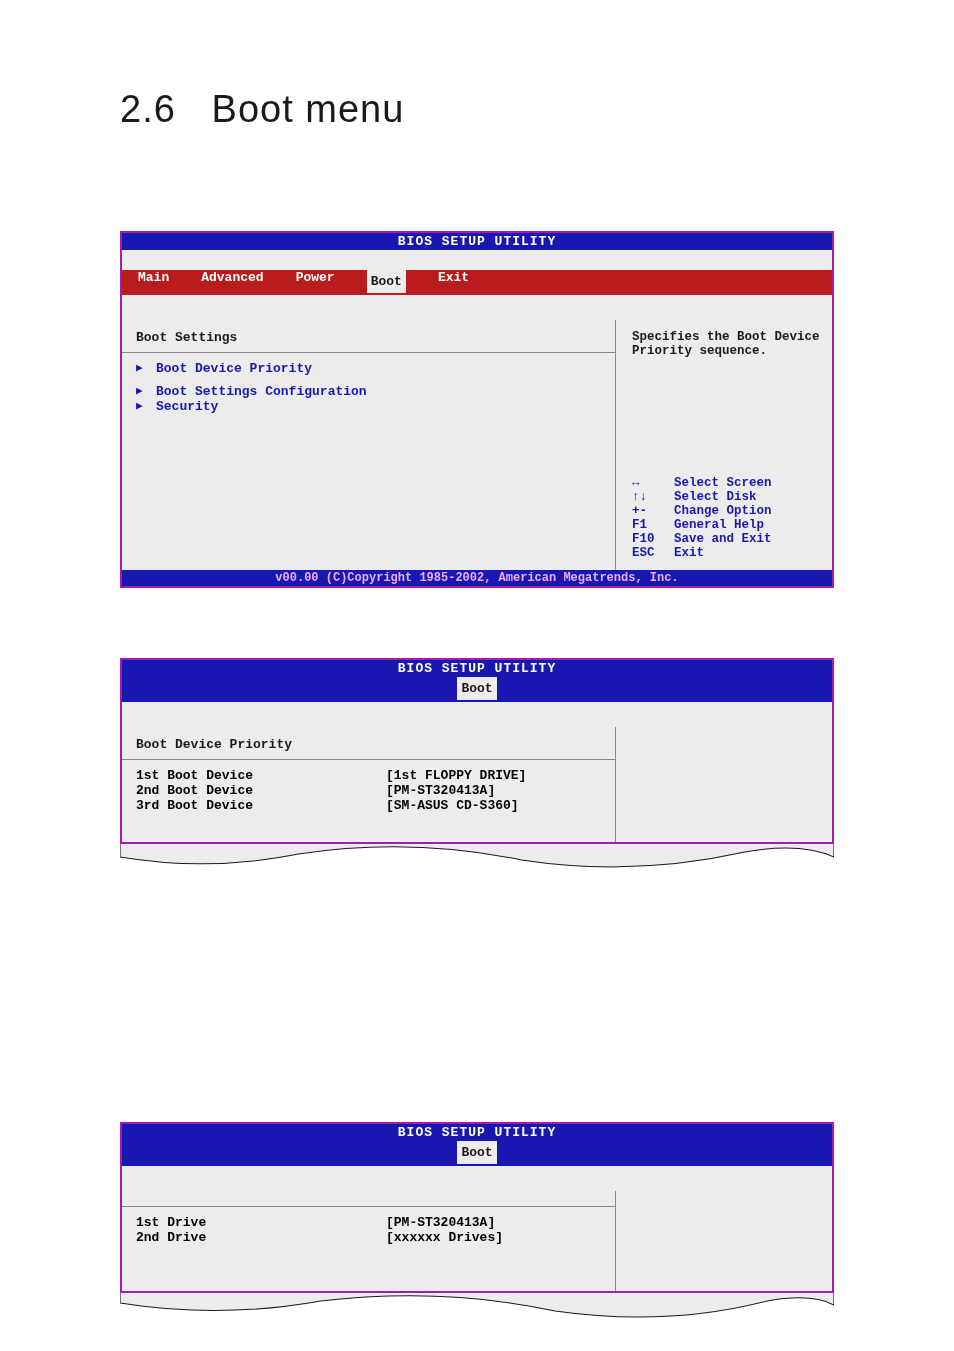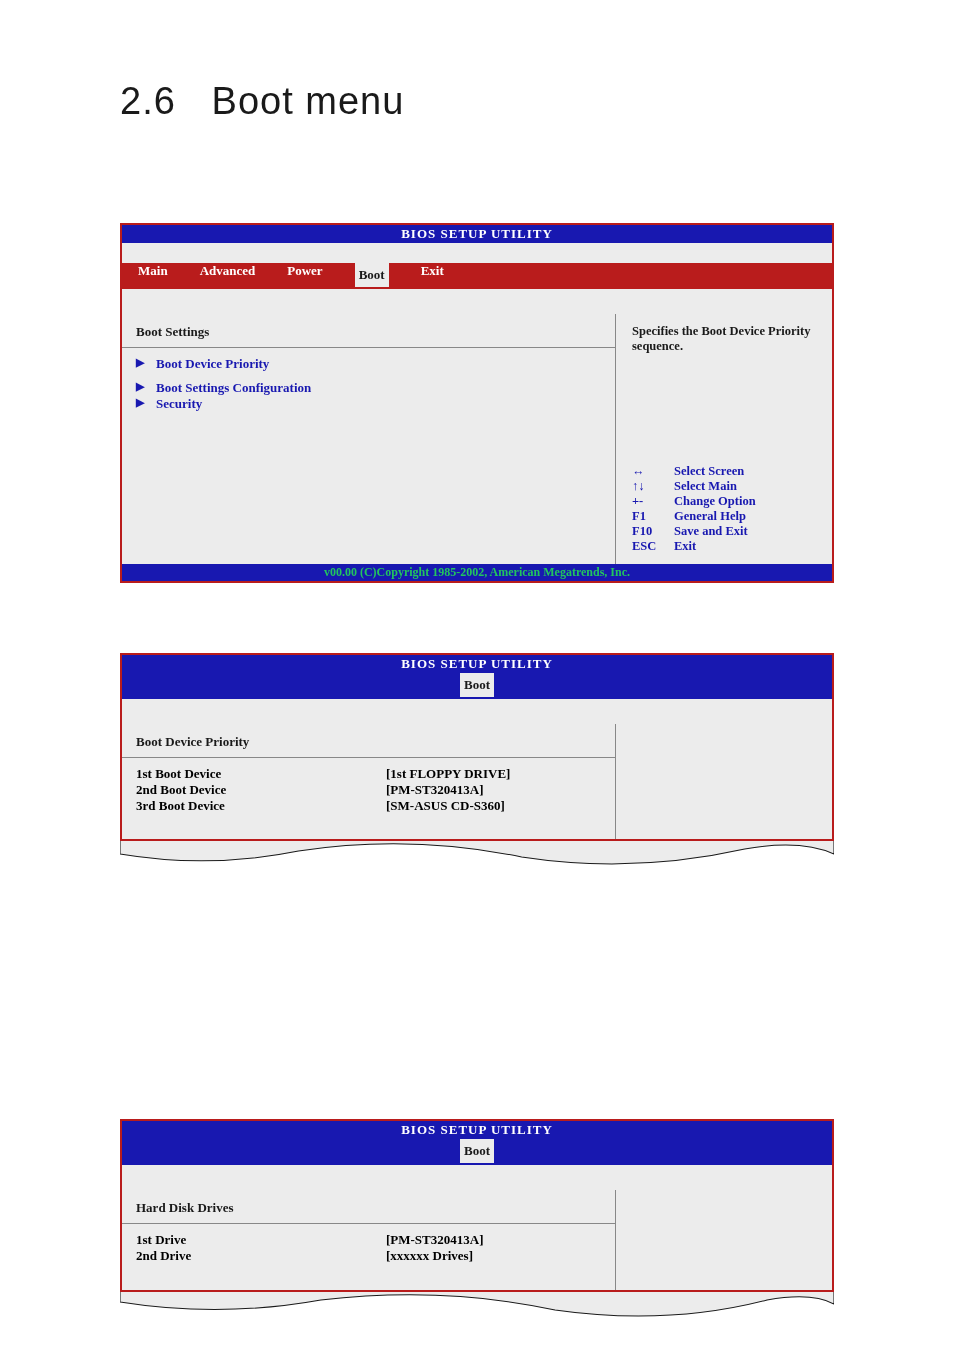--- a/index.html
+++ b/index.html
@@ -13,29 +13,30 @@
     padding: 80px 120px 40px 120px;
     box-sizing: border-box;
     width: 954px;
   }
   .section-title {
     font-family: Impact, "Arial Black", sans-serif;
     font-size: 38px;
     letter-spacing: 1px;
     color: #1a1a1a;
     margin-bottom: 100px;
+    margin-top: 8px;
   }
   .section-num {
     display: inline-block;
     width: 80px;
   }
   .bios-box {
-    border: 2px solid #b91c1c;
+    border: 2px solid #a21caf;
     background: #ececec;
-    font-family: Liberation Serif, serif;
+    font-family: Liberation Mono, monospace;
     font-size: 13px;
     position: relative;
     margin-bottom: 70px;
   }
   .bar-top {
     background: #1818b0;
     color: #fff;
     text-align: center;
     font-weight: bold;
     padding: 1px 0;
@@ -99,21 +100,21 @@
     flex-direction: column;
     justify-content: space-between;
     gap: 40px;
   }
   .help-block { color: #1a1a1a; }
   .nav-block { color: #1818b0; font-weight: bold; }
   .nav-line { display: flex; }
   .nav-key { width: 42px; }
   .bar-bottom {
     background: #1818b0;
-    color: #22c55e;
+    color: #f0abfc;
     text-align: center;
     font-weight: bold;
     padding: 1px 0;
     font-size: 12px;
   }
   .two-col {
     display: grid;
     grid-template-columns: 250px auto;
     column-gap: 0;
     color: #000000;
@@ -186,21 +187,21 @@
       </div>
       <div class="right-pane">
         <div class="help-block">Specifies the Boot Device Priority sequence.</div>
         <div class="nav-block">
           <div class="nav-line">
               <span class="nav-key">↔</span>
               <span>Select Screen</span>
             </div>
           <div class="nav-line">
               <span class="nav-key">↑↓</span>
-              <span>Select Main</span>
+              <span>Select Disk</span>
             </div>
           <div class="nav-line">
               <span class="nav-key">+-</span>
               <span>Change Option</span>
             </div>
           <div class="nav-line">
               <span class="nav-key">F1</span>
               <span>General Help</span>
             </div>
           <div class="nav-line">
@@ -246,21 +247,20 @@
 
   <div class="spacer-big"></div>
 
   <div class="bios-box bios-box-3">
     <div class="bar-top">BIOS SETUP UTILITY</div>
     <div class="menu-row-single">
       <span class="menu-item selected">Boot</span>
     </div>
     <div class="bios-body">
       <div class="left-pane" style="border-right:1px solid #888; min-height:80px;">
-        <div class="heading">Hard Disk Drives</div>
         <div class="divider"></div>
         <div class="two-col">
           <div>1st Drive</div>
             <div>[PM-ST320413A]</div>
           <div>2nd Drive</div>
             <div>[xxxxxx Drives]</div>
         </div>
       </div>
       <div class="right-pane" style="min-height:80px;"></div>
     </div>

